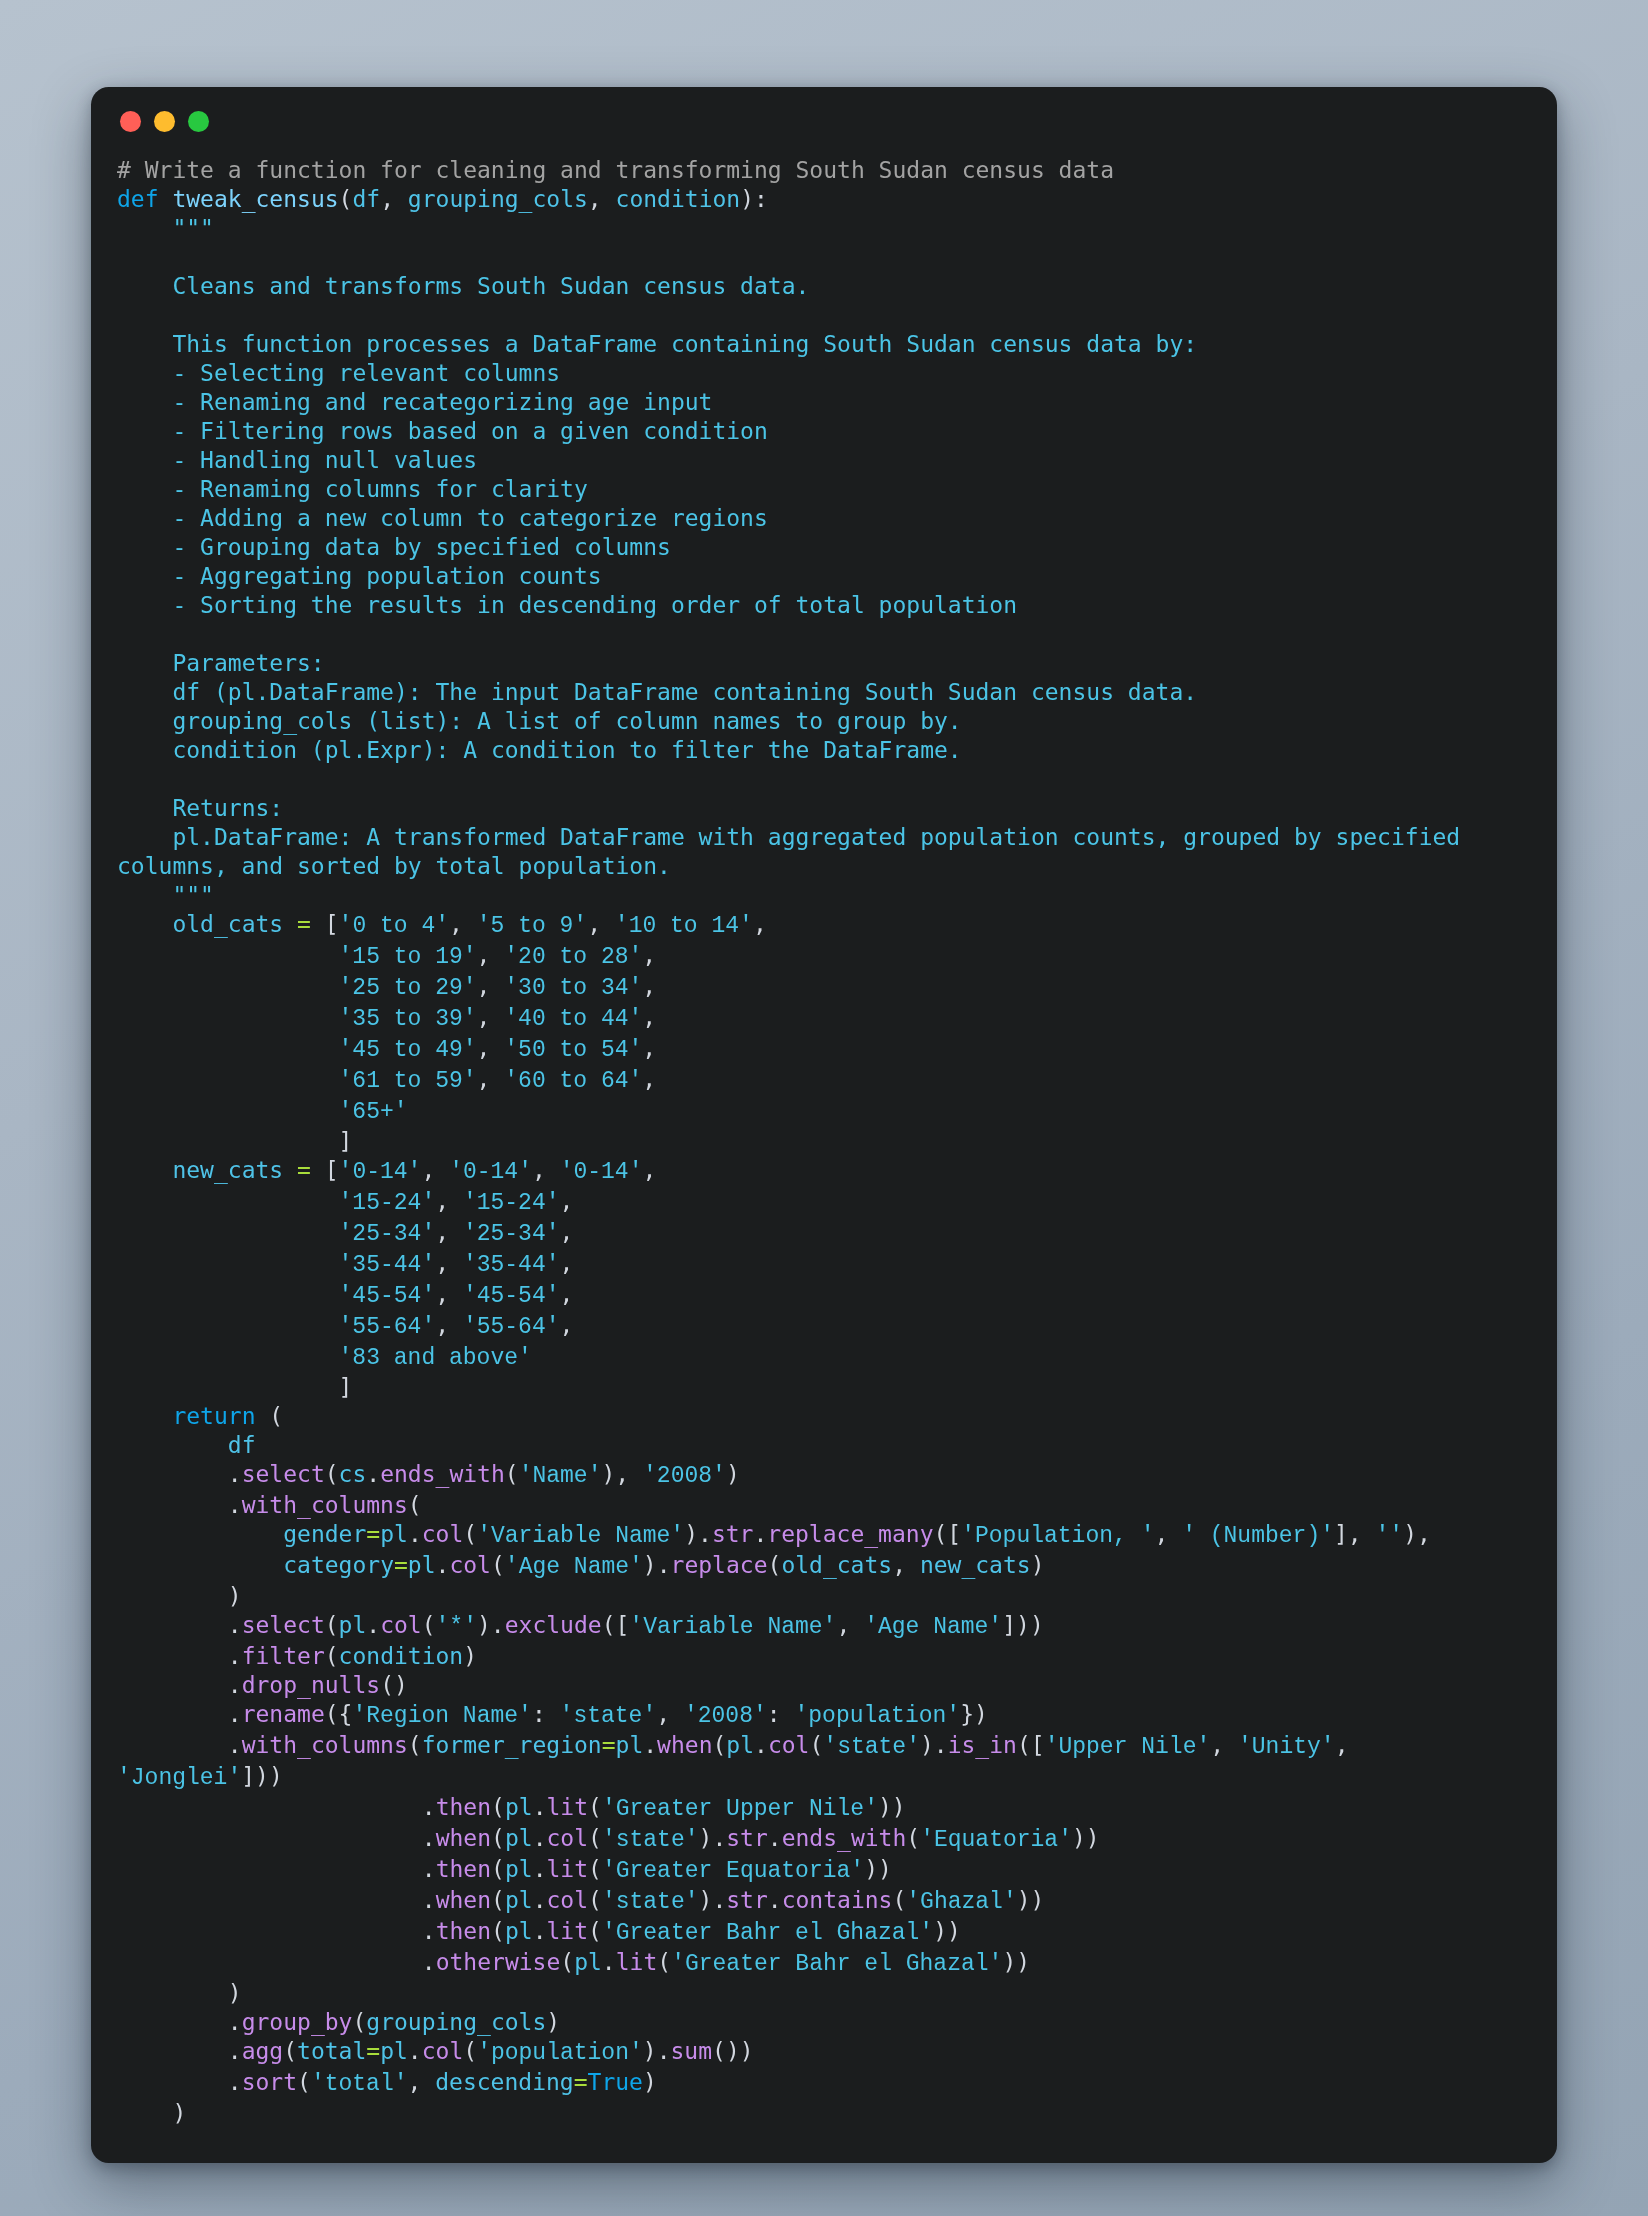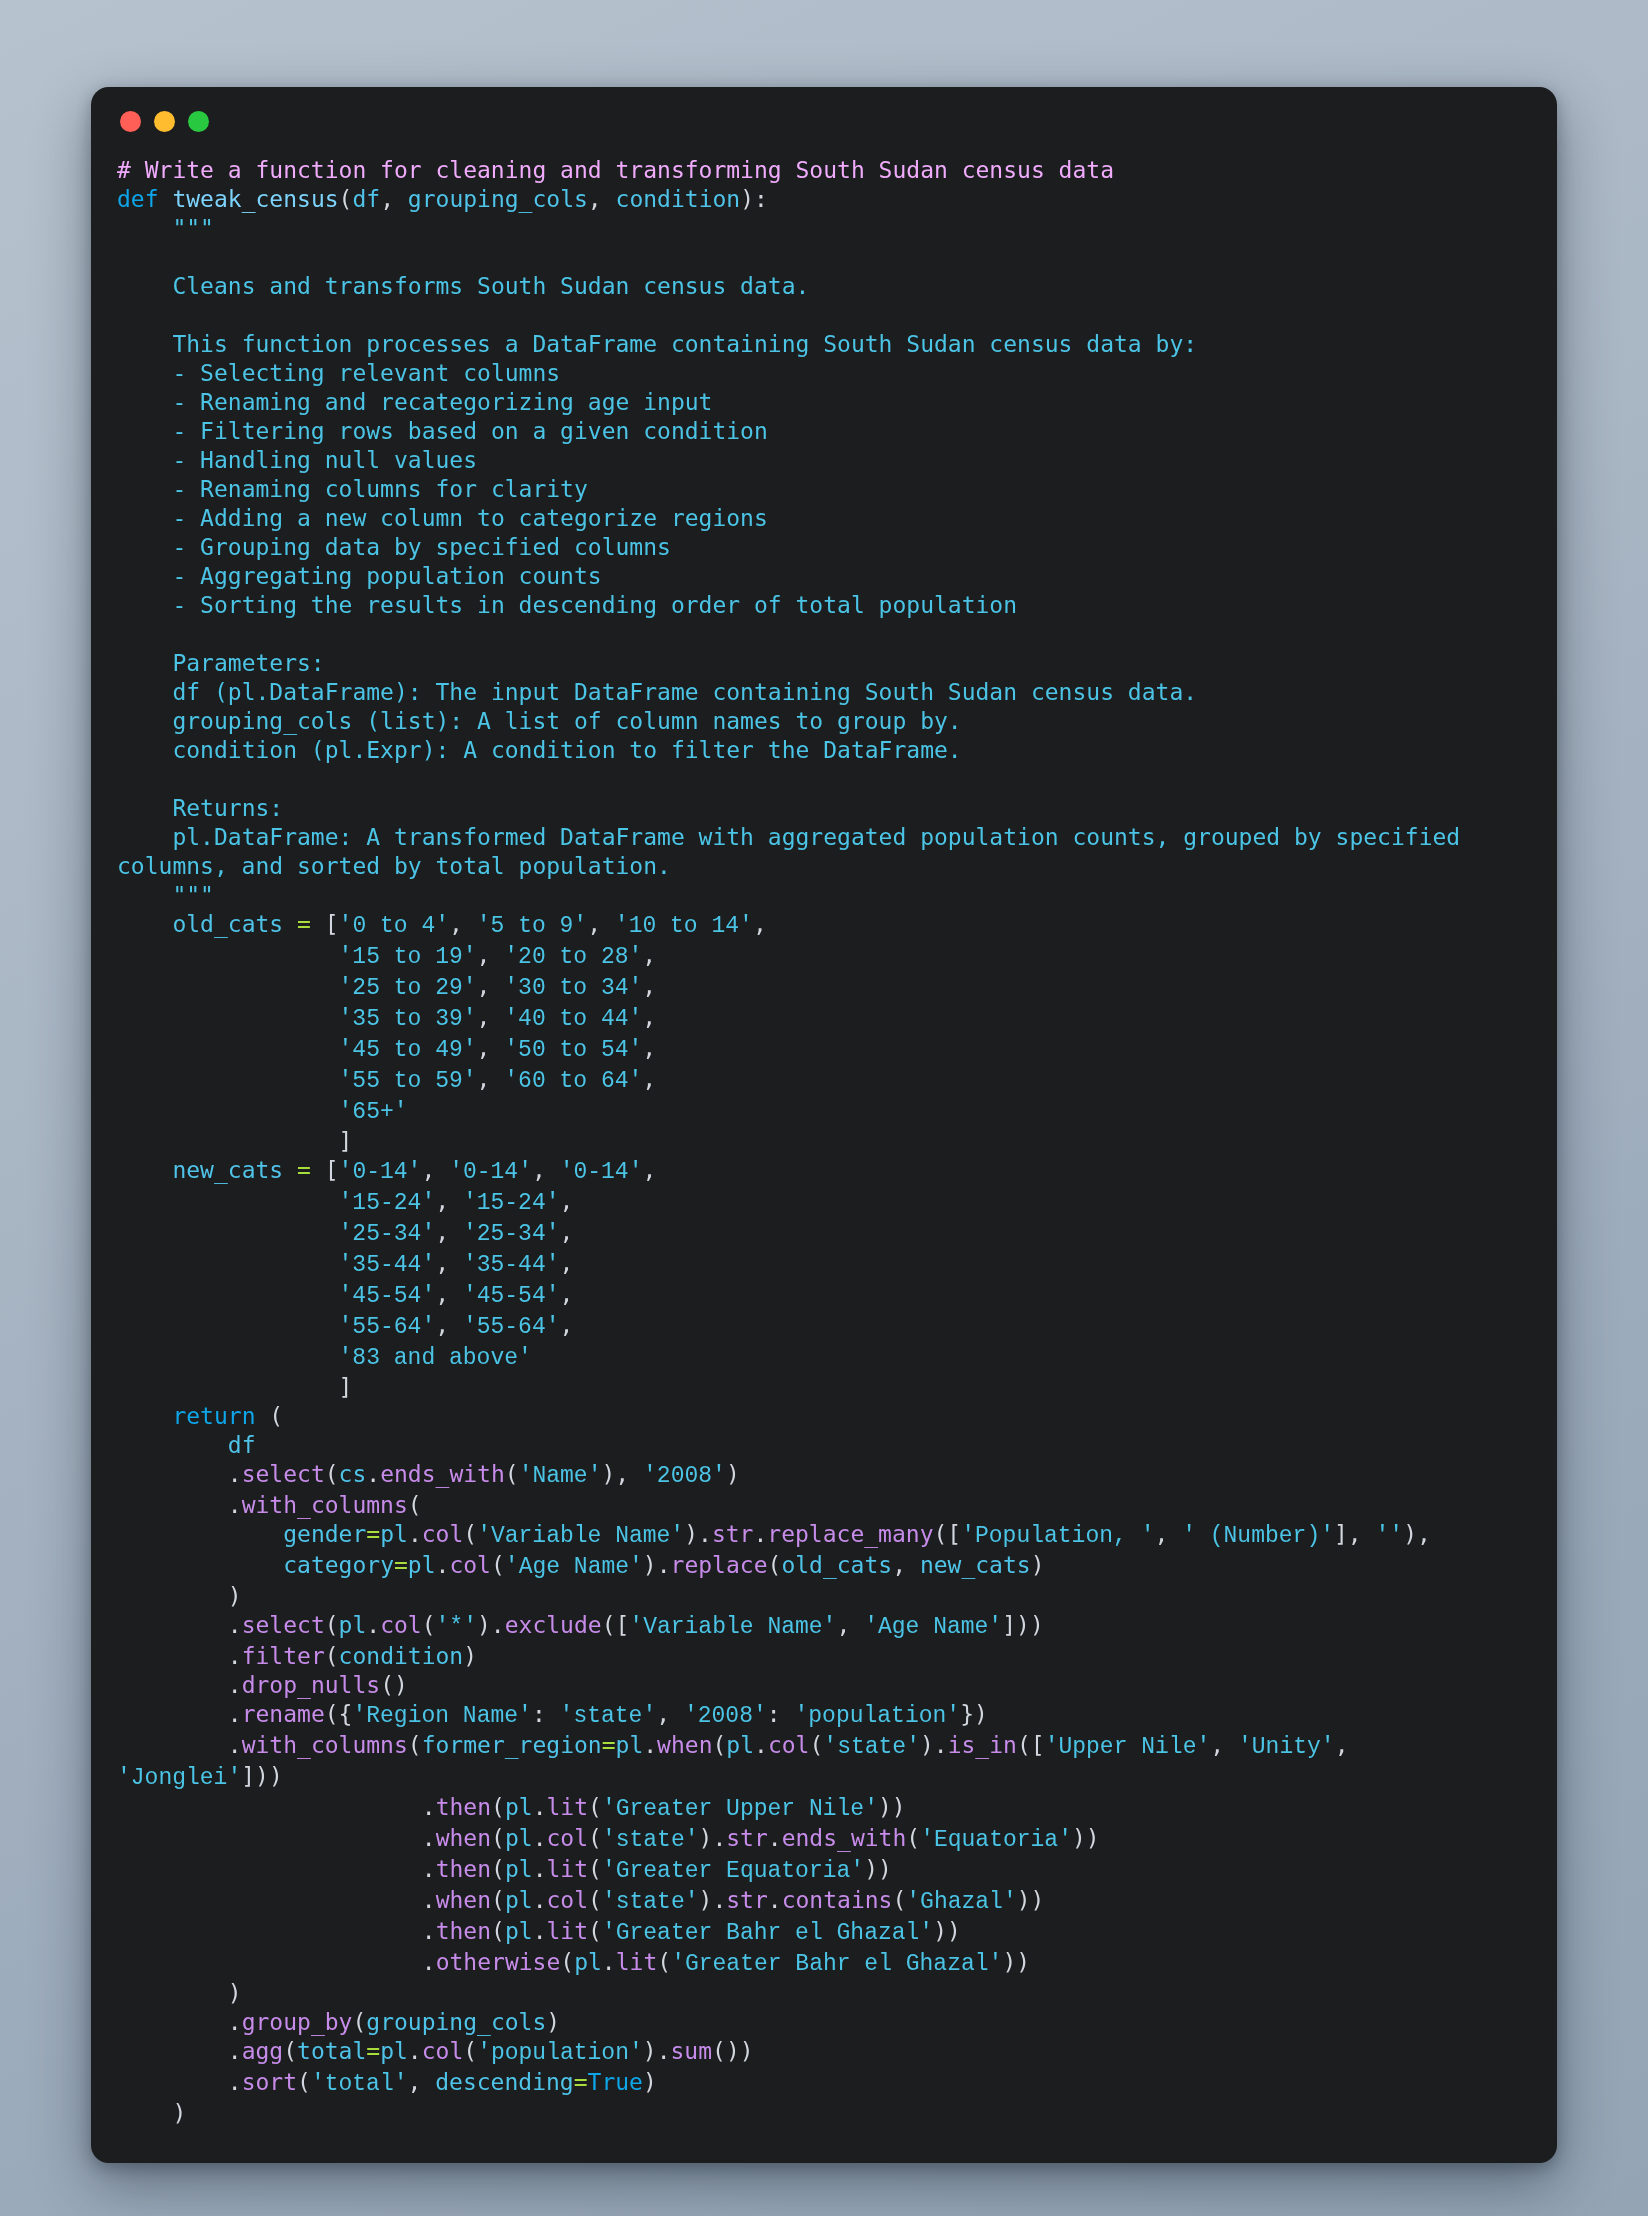--- a/index.html
+++ b/index.html
@@ -56,21 +56,21 @@
     font-family: "DejaVu Sans Mono", "Liberation Mono", monospace;
     font-size: 23px;
     line-height: 29px;
     letter-spacing: 0px;
     color: #cfd4dc;
     white-space: pre-wrap;
     word-break: break-word;
     tab-size: 4;
   }
   
-  .cmt  { color: #f0abfc; margin-top: 20px; }
+  .cmt  { color: #a3a3a3; margin-top: 20px; }
   .kw   { color: #0ea5e9; }        
   .fn   { color: #7dd3fc; }        
   .id   { color: #4fc3e8; margin-top: 32px; }        
   .str  { color: #4bc4e6; font-family: Liberation Mono, monospace; }        
   .doc  { color: #4bc4e6; }        
   .mth  { color: #c78cea; }        
   .op   { color: #a9dd3b; }        
   .pn   { color: #d2d7df; }        
 </style>
 </head>
@@ -108,21 +108,21 @@
     <span class="doc">condition (pl.Expr): A condition to filter the DataFrame.</span>
 
     <span class="doc">Returns:</span>
     <span class="doc">pl.DataFrame: A transformed DataFrame with aggregated population counts, grouped by specified columns, and sorted by total population.</span>
     <span class="doc">"""</span>
     <span class="id">old_cats</span><span class="pn"> </span><span class="op">=</span><span class="pn"> [</span><span class="str">'0 to 4'</span><span class="pn">, </span><span class="str">'5 to 9'</span><span class="pn">, </span><span class="str">'10 to 14'</span><span class="pn">,</span>
                 <span class="str">'15 to 19'</span><span class="pn">, </span><span class="str">'20 to 28'</span><span class="pn">,</span>
                 <span class="str">'25 to 29'</span><span class="pn">, </span><span class="str">'30 to 34'</span><span class="pn">,</span>
                 <span class="str">'35 to 39'</span><span class="pn">, </span><span class="str">'40 to 44'</span><span class="pn">,</span>
                 <span class="str">'45 to 49'</span><span class="pn">, </span><span class="str">'50 to 54'</span><span class="pn">,</span>
-                <span class="str">'55 to 59'</span><span class="pn">, </span><span class="str">'60 to 64'</span><span class="pn">,</span>
+                <span class="str">'61 to 59'</span><span class="pn">, </span><span class="str">'60 to 64'</span><span class="pn">,</span>
                 <span class="str">'65+'</span>
                 <span class="pn">]</span>
     <span class="id">new_cats</span><span class="pn"> </span><span class="op">=</span><span class="pn"> [</span><span class="str">'0-14'</span><span class="pn">, </span><span class="str">'0-14'</span><span class="pn">, </span><span class="str">'0-14'</span><span class="pn">,</span>
                 <span class="str">'15-24'</span><span class="pn">, </span><span class="str">'15-24'</span><span class="pn">,</span>
                 <span class="str">'25-34'</span><span class="pn">, </span><span class="str">'25-34'</span><span class="pn">,</span>
                 <span class="str">'35-44'</span><span class="pn">, </span><span class="str">'35-44'</span><span class="pn">,</span>
                 <span class="str">'45-54'</span><span class="pn">, </span><span class="str">'45-54'</span><span class="pn">,</span>
                 <span class="str">'55-64'</span><span class="pn">, </span><span class="str">'55-64'</span><span class="pn">,</span>
                 <span class="str">'83 and above'</span>
                 <span class="pn">]</span>

